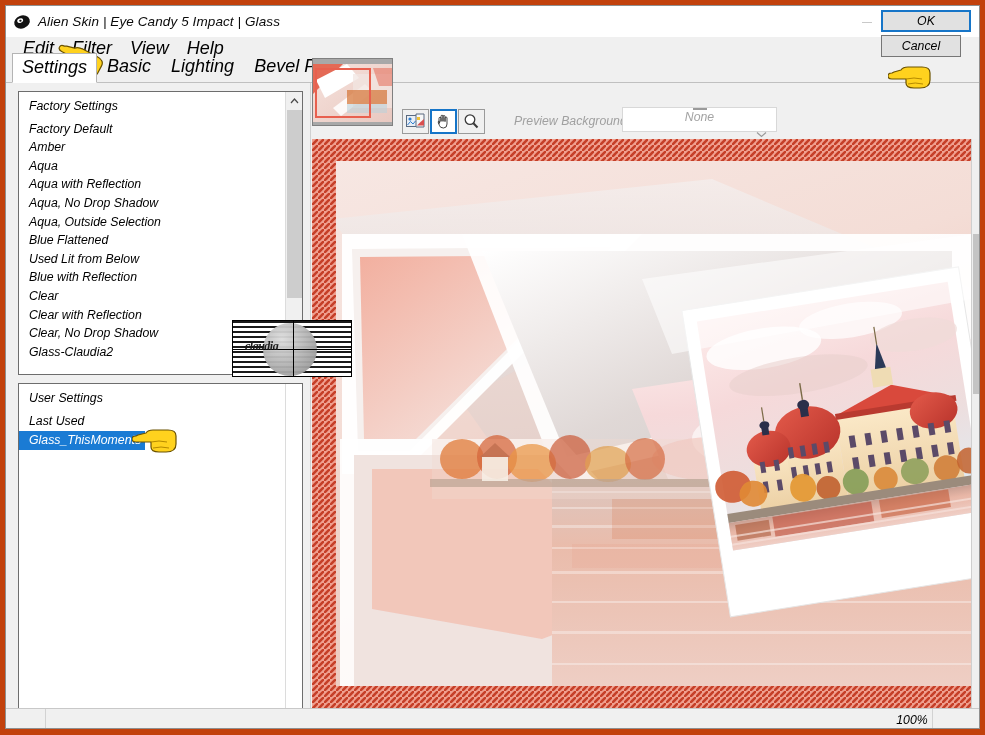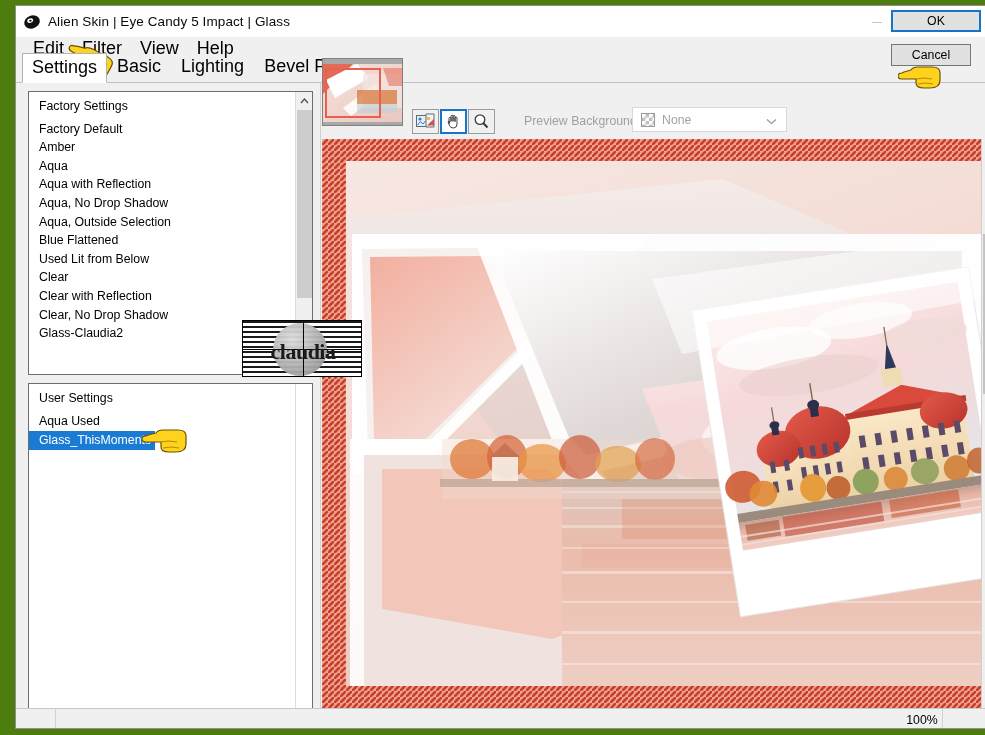--- a/index.html
+++ b/index.html
@@ -8,22 +8,23 @@
     width:985px; height:735px;
     background:#5a1012;
     font-family:"Liberation Sans", sans-serif;
     overflow:hidden;
     position:relative;
   }
 
   
   #frame {
     position:absolute; left:0; top:0; width:985px; height:735px;
-    background:#4d7c0f;
-    padding:5px 5px 6px 15px;
+    background:#c2410c;
+    padding:5px 5px 6px 5px;
+    font-style:italic;
   }
   #frame-inner{
     position:relative;
     width:975px; height:724px;
     background:#f0f0f0;
     border:1px solid #8f8f8f;
     overflow:hidden;
   }
 
   
@@ -145,21 +146,21 @@
     display:flex; align-items:center; justify-content:center;
   }
   .toolbtn.sel{ border:2px solid #1675c8; background:#ffffff; }
   #pb-label{
     position:absolute; left:202px; top:31px;
     font-size:12.3px; color:#a0a0a0; white-space:nowrap;
   }
   #pb-select{
     position:absolute; left:310px; top:24px; width:155px; height:25px;
     background:#ffffff; border:1px solid #d8d8d8;
-    display:flex; align-items:center;
+    display:flex; align-items:center;flex-direction:column;
   }
   #pb-swatch{
     width:14px; height:14px; margin-left:8px; margin-right:7px;
     border:1px solid #9a9a9a;
     background:
       linear-gradient(45deg,#bdbdbd 25%,transparent 25%,transparent 75%,#bdbdbd 75%) 0 0/7px 7px,
       linear-gradient(45deg,#bdbdbd 25%,transparent 25%,transparent 75%,#bdbdbd 75%) 3.5px 3.5px/7px 7px,
       #ffffff;
   }
   #pb-value{ font-size:12.3px; color:#a3a3a3; }
@@ -196,21 +197,21 @@
   
   #okcancel{
     position:absolute; right:8px; top:4px; width:90px;
   }
   #ok-btn{
     width:90px; height:22px; background:#e1e1e1;
     border:2px solid #1675c8;
     font-size:12.3px; display:flex; align-items:center; justify-content:center;
   }
   #cancel-btn{
-    margin-top:12px;
+    margin-top:3px;
     width:80px; height:22px; background:#e1e1e1;
     border:1px solid #767676;
     font-size:12.3px; display:flex; align-items:center; justify-content:center;
   }
 
   
   .hand{ position:absolute; pointer-events:none; }
 
   
   #watermark{
@@ -220,22 +221,22 @@
     overflow:hidden; z-index:40;
   }
   #wm-globe{
     position:absolute; left:30px; top:2px; width:54px; height:53px;
     border-radius:50%;
     background:
       radial-gradient(circle at 35% 30%, #dcdcdc 0%, #bdbdbd 40%, #8a8a8a 100%);
     opacity:.95;
   }
   #wm-text{
-    position:absolute; left:0; top:18px; width:120px;
-    text-align:center; font-size:22px; font-weight:bold;
+    position:absolute; left:12px; top:18px; width:120px;
+    font-size:12px; font-weight:bold;
     color:#1a1a1a; font-family:"Liberation Serif", serif;
     letter-spacing:-.5px;
   }
   #wm-cross-v{ position:absolute; left:60px; top:0; width:1px; height:57px; background:#000; }
   #wm-cross-h{ position:absolute; left:0; top:28px; width:120px; height:1px; background:#000; }
 </style>
 </head>
 <body>
 
 <div id="frame">
@@ -290,40 +291,41 @@
       <div style="padding-top:5px;">
         <div class="list-item header">Factory Settings</div>
         <div class="list-item">Factory Default</div>
         <div class="list-item">Amber</div>
         <div class="list-item">Aqua</div>
         <div class="list-item">Aqua with Reflection</div>
         <div class="list-item">Aqua, No Drop Shadow</div>
         <div class="list-item">Aqua, Outside Selection</div>
         <div class="list-item">Blue Flattened</div>
         <div class="list-item">Used Lit from Below</div>
+        <div class="list-item">Blue with Reflection</div>
         <div class="list-item">Clear</div>
         <div class="list-item">Clear with Reflection</div>
         <div class="list-item">Clear, No Drop Shadow</div>
         <div class="list-item">Glass-Claudia2</div>
 
       </div>
       <div class="list-scroll">
         <div class="sb-arrow">
           <svg width="9" height="6" viewBox="0 0 9 6">
                 <polyline points="1,5 4.5,1 8,5" fill="none" stroke="#4a4a4a" stroke-width="1.2"></polyline>
               </svg>
         </div>
         <div class="sb-thumb" style="top:18px;height:188px;"></div>
       </div>
     </div>
 
     <div id="user-box">
       <div style="padding-top:5px;">
         <div class="list-item header">User Settings</div>
-        <div class="list-item">Aqua Used</div>
+        <div class="list-item">Last Used</div>
         <div style="padding-left:0;"><span class="list-item sel">Glass_ThisMoments</span></div>
       </div>
       <div class="list-scroll" style="background:#ffffff;"></div>
     </div>
 
   </div>
 
   <div id="right-panel">
 
     <div id="toolbar">

